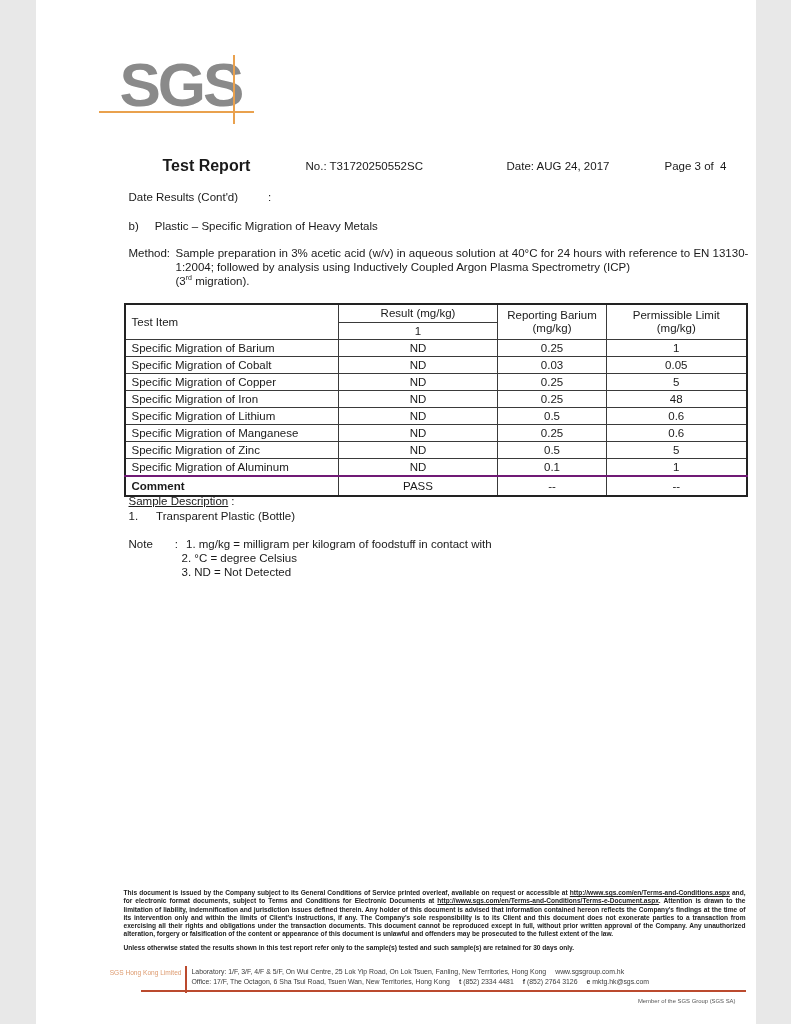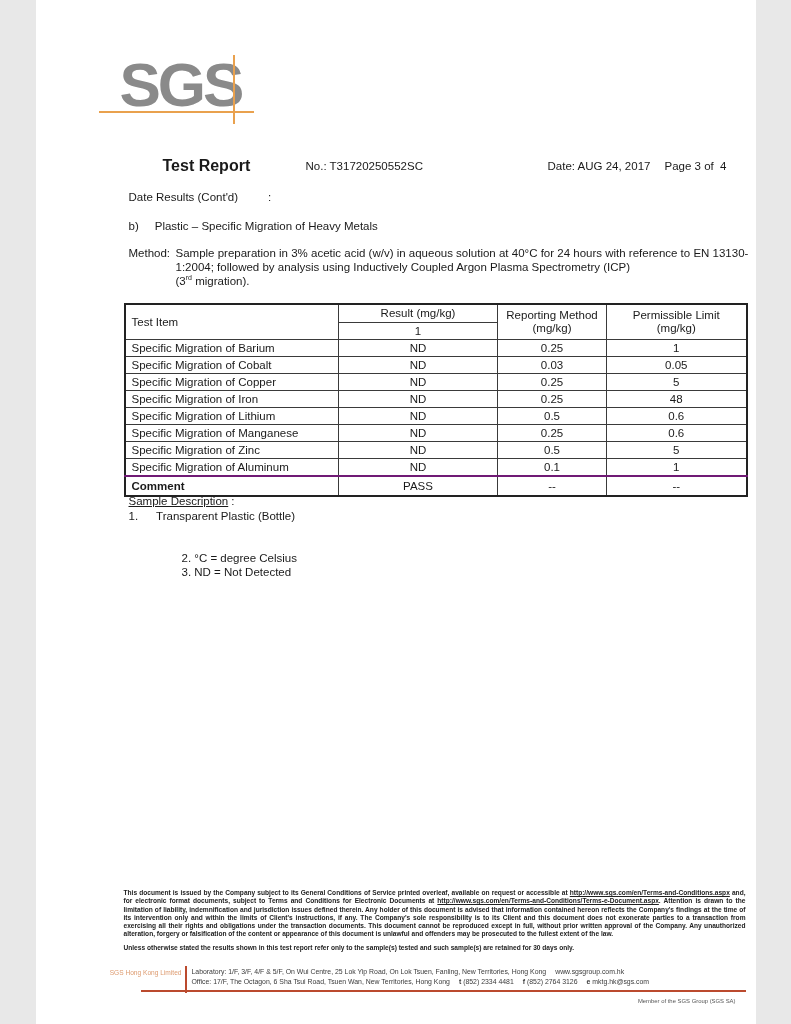--- a/index.html
+++ b/index.html
@@ -19,21 +19,21 @@
   .logo-text{
     position:absolute;left:84px;top:57px;font-size:62px;font-weight:bold;
     line-height:55px;color:var(--logo-gray);letter-spacing:-3px;
   }
   .logo-vline{position:absolute;left:197px;top:55px;width:2px;height:69px;background:var(--accent);}
   .logo-hline{position:absolute;left:63px;top:111px;width:155px;height:2px;background:var(--accent);}
   
   .report-title{position:absolute;left:127px;top:157px;font-size:16px;font-weight:bold;}
   .hmeta{position:absolute;top:160px;font-size:11.5px;white-space:pre;}
   .report-no{left:270px;}
-  .report-date{left:512px;}
+  .report-date{left:471px;}
   .report-page{left:629px;}
   
   .bodytext{font-size:11.5px;line-height:14px;}
   .testresults{position:absolute;left:93px;top:190px;}
   .testresults .colon{margin-left:30px;}
   .section-b{position:absolute;left:93px;top:219px;}
   .section-b .stitle{margin-left:16px;}
   .method-label{position:absolute;left:93px;top:246px;}
   .method-text{position:absolute;left:140px;top:246px;width:575px;}
   sup{font-size:7px;vertical-align:super;line-height:0;}
@@ -117,21 +117,21 @@
       <col style="width:214px">
         <col style="width:159px">
         <col style="width:109px">
         <col style="width:140px">
     </colgroup>
     <tbody>
         <tr class="hdr1">
       <td class="item" rowspan="2">Test Item</td>
       <td>Result (mg/kg)</td>
       <td class="twoline" rowspan="2">
-        <span>Reporting Method</span>
+        <span>Reporting Barium</span>
         <span>(mg/kg)</span>
       </td>
       <td class="twoline" rowspan="2">
         <span>Permissible Limit</span>
         <span>(mg/kg)</span>
       </td>
     </tr>
     <tr class="hdr2">
       <td>1</td>
     </tr>
@@ -192,20 +192,23 @@
   </tbody>
     </table>
 
   <div class="bodytext sampledesc">
     <span class="u">Sample Description</span><span class="colon">:</span>
   </div>
   <div class="bodytext sampleitem">
     <span>1.</span><span class="itext">Transparent Plastic (Bottle)</span>
   </div>
 
+  <div class="bodytext noteblock">
+    <span>Note</span><span class="ncolon">:</span><span>1. mg/kg = milligram per kilogram of foodstuff in contact with</span>
+  </div>
   <div class="bodytext note-sub note2">2. °C = degree Celsius</div>
   <div class="bodytext note-sub note3">3. ND = Not Detected</div>
 
   <div class="disclaimer">
     <span>This document is issued by the Company subject to its General Conditions of Service printed overleaf, available on request or accessible at </span><span class="url">http://www.sgs.com/en/Terms-and-Conditions.aspx</span><span> and, for electronic format documents, subject to Terms and Conditions for Electronic Documents at </span><span class="url">http://www.sgs.com/en/Terms-and-Conditions/Terms-e-Document.aspx</span><span>. Attention is drawn to the limitation of liability, indemnification and jurisdiction issues defined therein. Any holder of this document is advised that information contained hereon reflects the Company's findings at the time of its intervention only and within the limits of Client's instructions, if any. The Company's sole responsibility is to its Client and this document does not exonerate parties to a transaction from exercising all their rights and obligations under the transaction documents. This document cannot be reproduced except in full, without prior written approval of the Company. Any unauthorized alteration, forgery or falsification of the content or appearance of this document is unlawful and offenders may be prosecuted to the fullest extent of the law.</span>
   </div>
   <div class="retention">Unless otherwise stated the results shown in this test report refer only to the sample(s) tested and such sample(s) are retained for 30 days only.</div>
 
   <div class="footer-company">SGS Hong Kong Limited</div>
   <div class="footer-vbar"></div>

